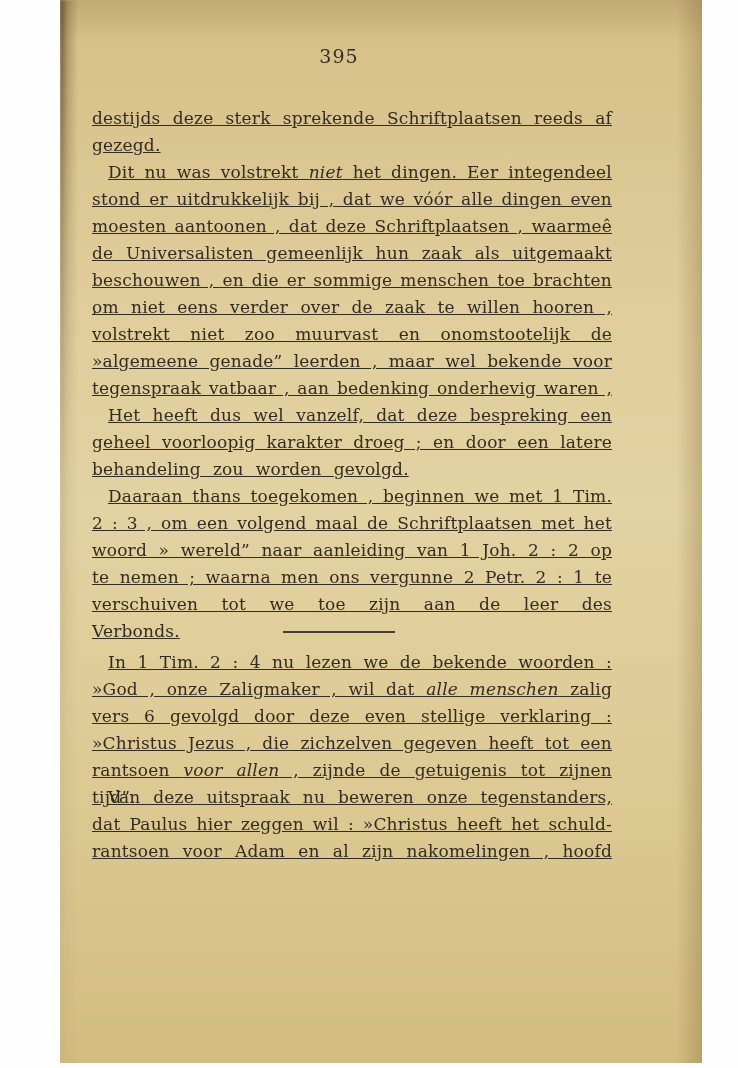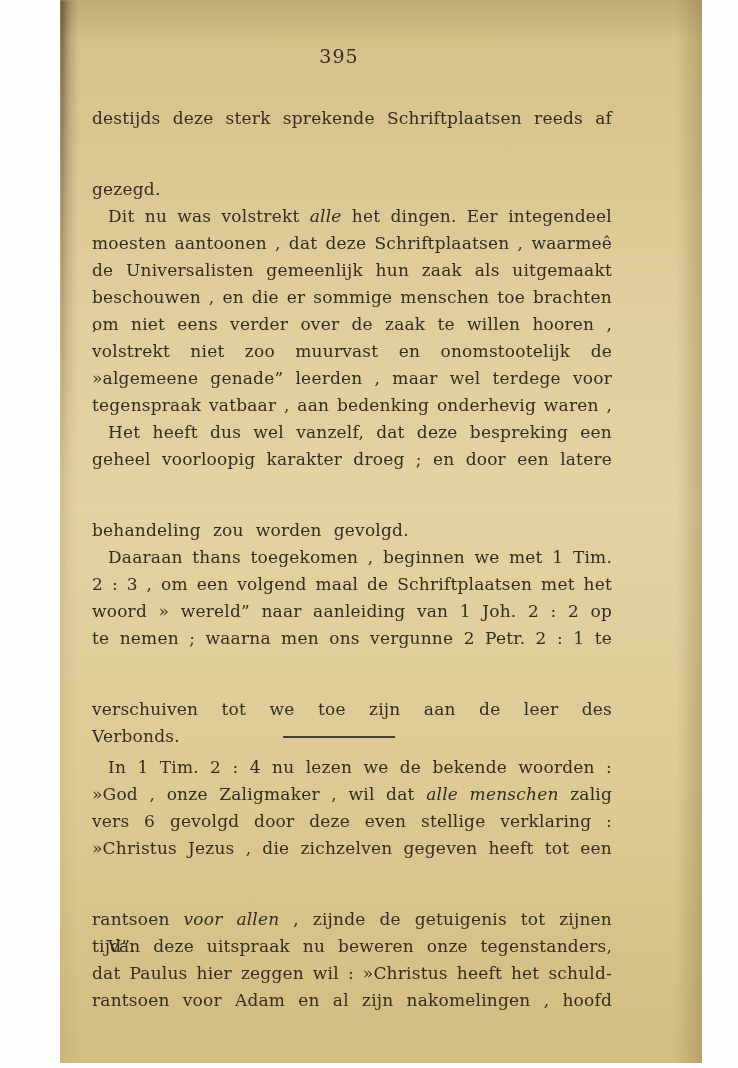--- a/index.html
+++ b/index.html
@@ -65,26 +65,26 @@
     letter-spacing: 0.2px;
     word-spacing: 0.12em;
   }
   .para { margin: 0; }
   .line {
     text-align: justify;
     text-align-last: justify;
     height: 27px;
     white-space: normal;
     overflow: visible;
+    text-decoration: underline;
   }
   .line.indent { text-indent: 16px; }
   .line.last {
     text-align-last: left;
     word-spacing: 0.38em;
-    margin-top: 44px;
   }
   .line em { font-style: italic; }
   .divider {
     width: 112px;
     height: 2px;
     background: #493f2d;
     margin: 13px auto 16px auto;
     transform: translateX(-13px);
   }
 </style>
@@ -94,27 +94,28 @@
 <div class="scan-surround">
   <div class="book-page">
     <div class="page-content">
       <div class="page-number">395</div>
       <div class="page-text">
           <div class="para">
             <div class="line"><span>destijds deze sterk sprekende Schriftplaatsen reeds af</span></div>
             <div class="line last"><span>gezegd.</span></div>
           </div>
           <div class="para">
-            <div class="line indent"><span>Dit nu was volstrekt </span><em>alle</em><span> het dingen. Eer integendeel</span></div>
+            <div class="line indent"><span>Dit nu was volstrekt </span><em>niet</em><span> het dingen. Eer integendeel</span></div>
+            <div class="line"><span>stond er uitdrukkelijk bij , dat we vóór alle dingen even</span></div>
             <div class="line"><span>moesten aantoonen , dat deze Schriftplaatsen , waarmeê</span></div>
             <div class="line"><span>de Universalisten gemeenlijk hun zaak als uitgemaakt</span></div>
             <div class="line"><span>beschouwen , en die er sommige menschen toe brachten ,</span></div>
             <div class="line"><span>om niet eens verder over de zaak te willen hooren ,</span></div>
             <div class="line"><span>volstrekt niet zoo muurvast en onomstootelijk de</span></div>
-            <div class="line"><span>»algemeene genade” leerden , maar wel terdege voor</span></div>
+            <div class="line"><span>»algemeene genade” leerden , maar wel bekende voor</span></div>
             <div class="line"><span>tegenspraak vatbaar , aan bedenking onderhevig waren ,</span></div>
           </div>
           <div class="para">
             <div class="line indent"><span>Het heeft dus wel vanzelf, dat deze bespreking een</span></div>
             <div class="line"><span>geheel voorloopig karakter droeg ; en door een latere</span></div>
             <div class="line last"><span>behandeling zou worden gevolgd.</span></div>
           </div>
           <div class="para">
             <div class="line indent"><span>Daaraan thans toegekomen , beginnen we met 1 Tim.</span></div>
             <div class="line"><span>2 : 3 , om een volgend maal de Schriftplaatsen met het</span></div>

